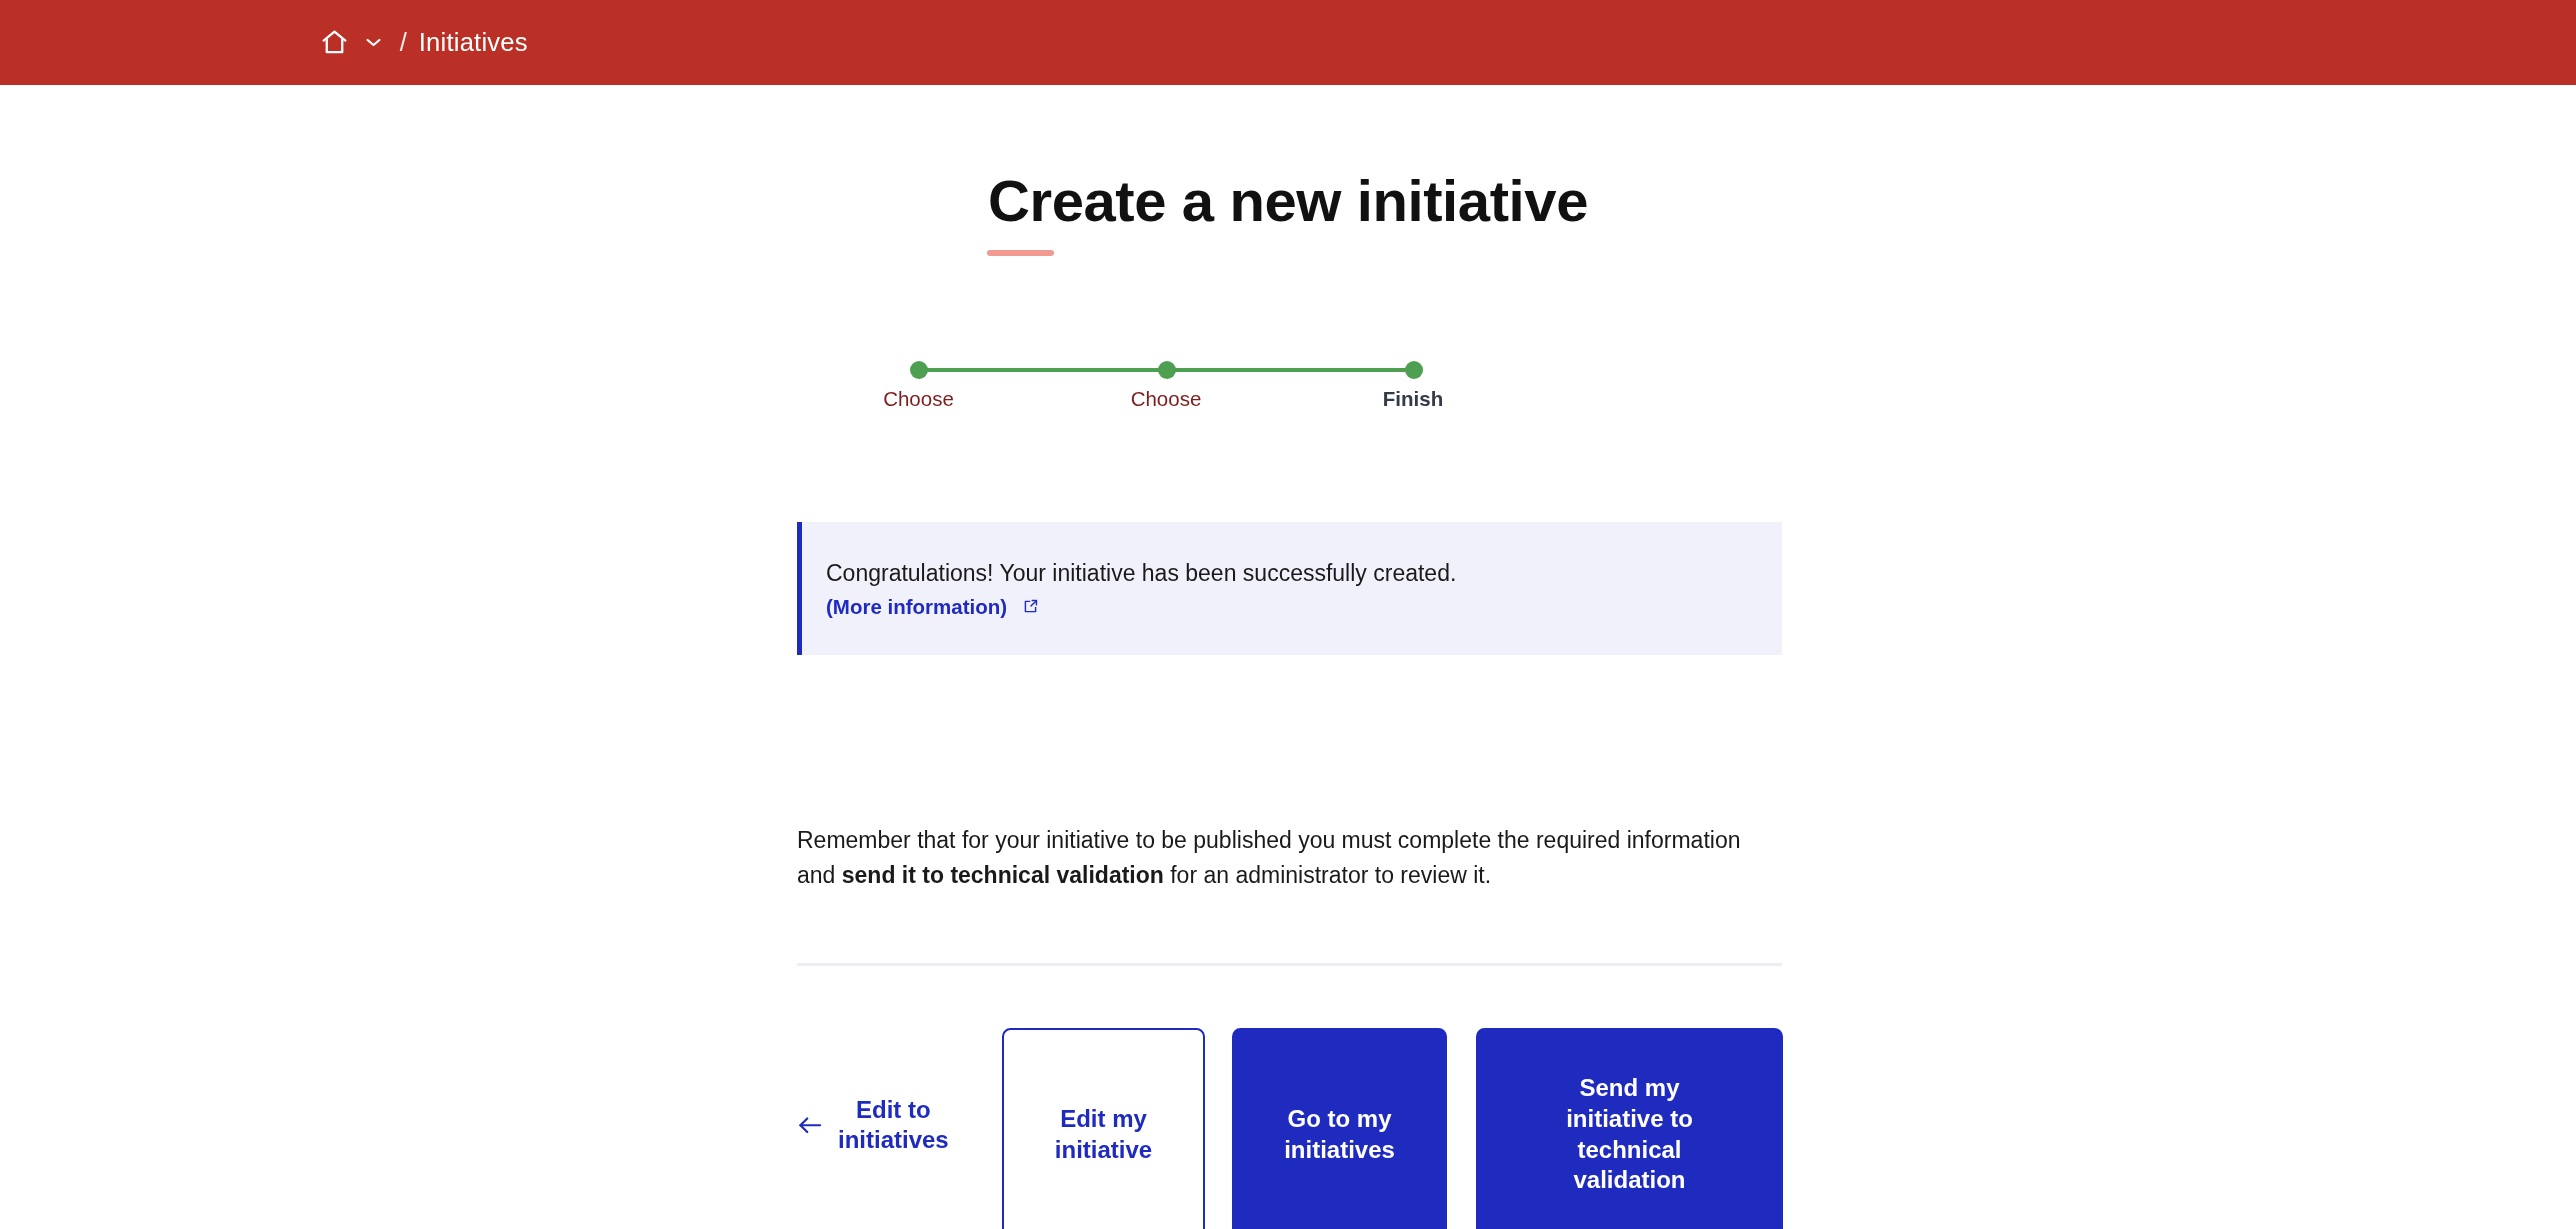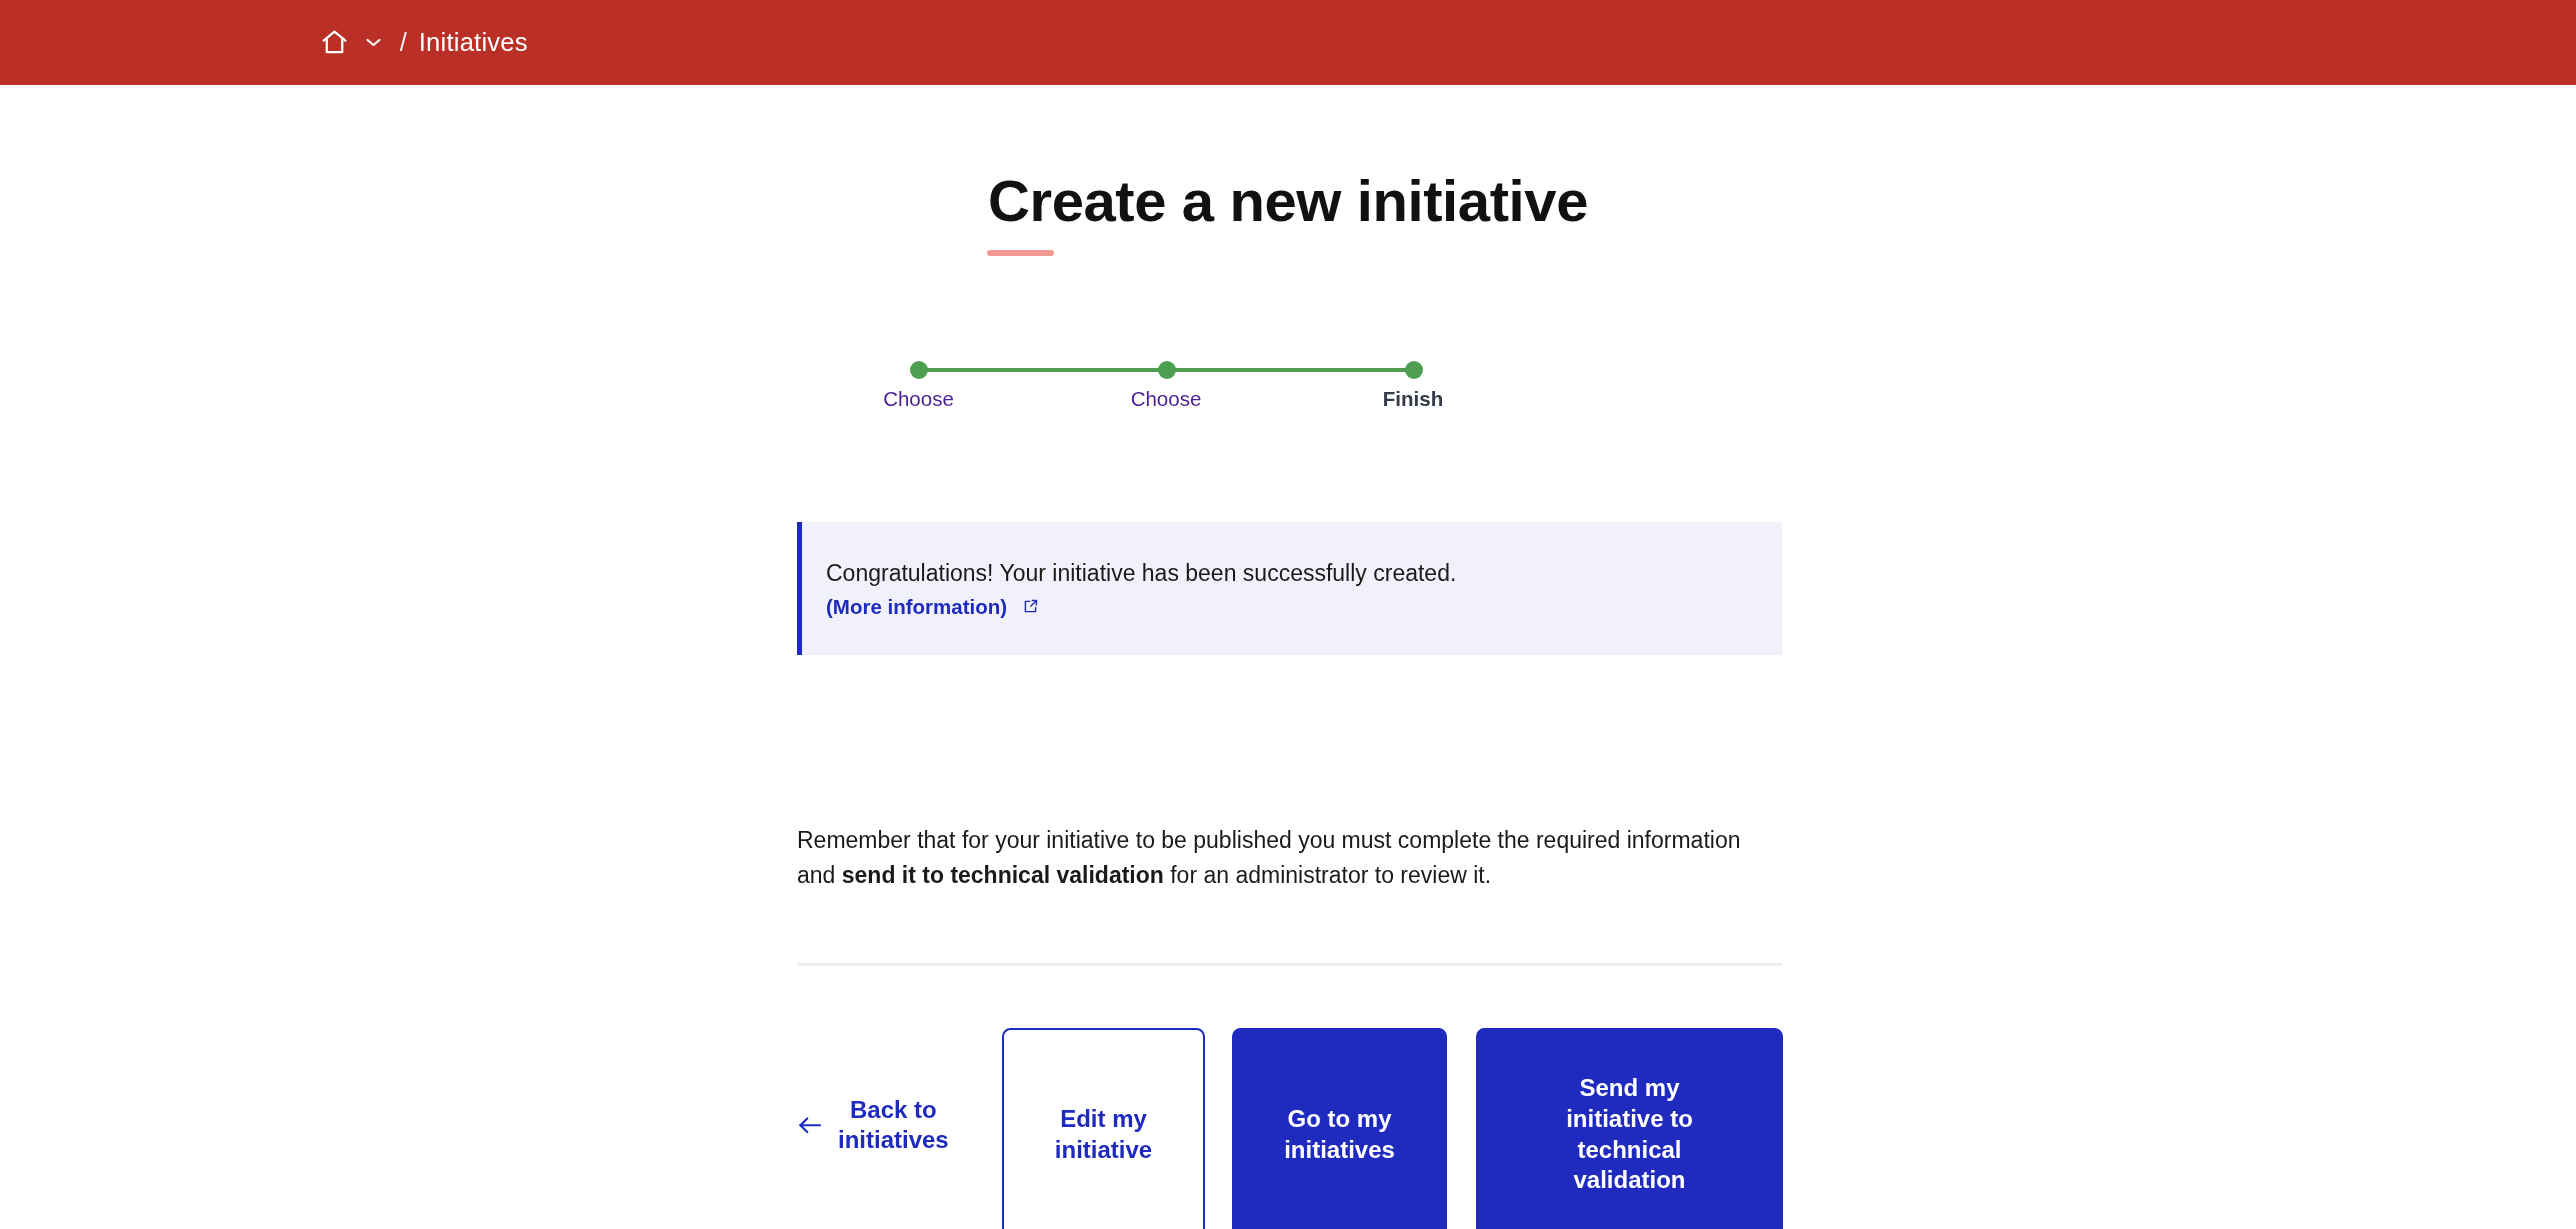--- a/index.html
+++ b/index.html
@@ -119,21 +119,21 @@
     height: 18px;
     border-radius: 50%;
     background: #4e9f52;
   }
   .step-label {
     position: absolute;
     top: 32px;
     left: 50%;
     transform: translateX(-50%);
     font-size: 20.5px;
-    color: #4c1d95;
+    color: #7f1d1d;
     white-space: nowrap;
     line-height: 1.2;
   }
   .step-label.active { font-weight: 700; color: #343a48; text-align: right; }
 
   
   .notice {
     position: absolute;
     top: 437px;
     left: 797px;
@@ -329,21 +329,21 @@
 
   <div class="actions">
 
     <a class="back-link">
       <span class="back-arrow">
         <svg width="25.6" height="20.5" viewBox="0 0 30 24" fill="none" stroke="#1f2bbf" stroke-width="2.6" stroke-linecap="round" stroke-linejoin="round">
           <path d="M27 12H4"></path>
           <path d="M12 4 4 12l8 8"></path>
         </svg>
       </span>
-      <span class="back-label">Back to
+      <span class="back-label">Edit to
 initiatives</span>
     </a>
 
     <button class="btn btn-outline">Edit my
 initiative</button>
 
     <button class="btn btn-primary-1">Go to my
 initiatives</button>
 
     <button class="btn btn-primary-2">Send my

